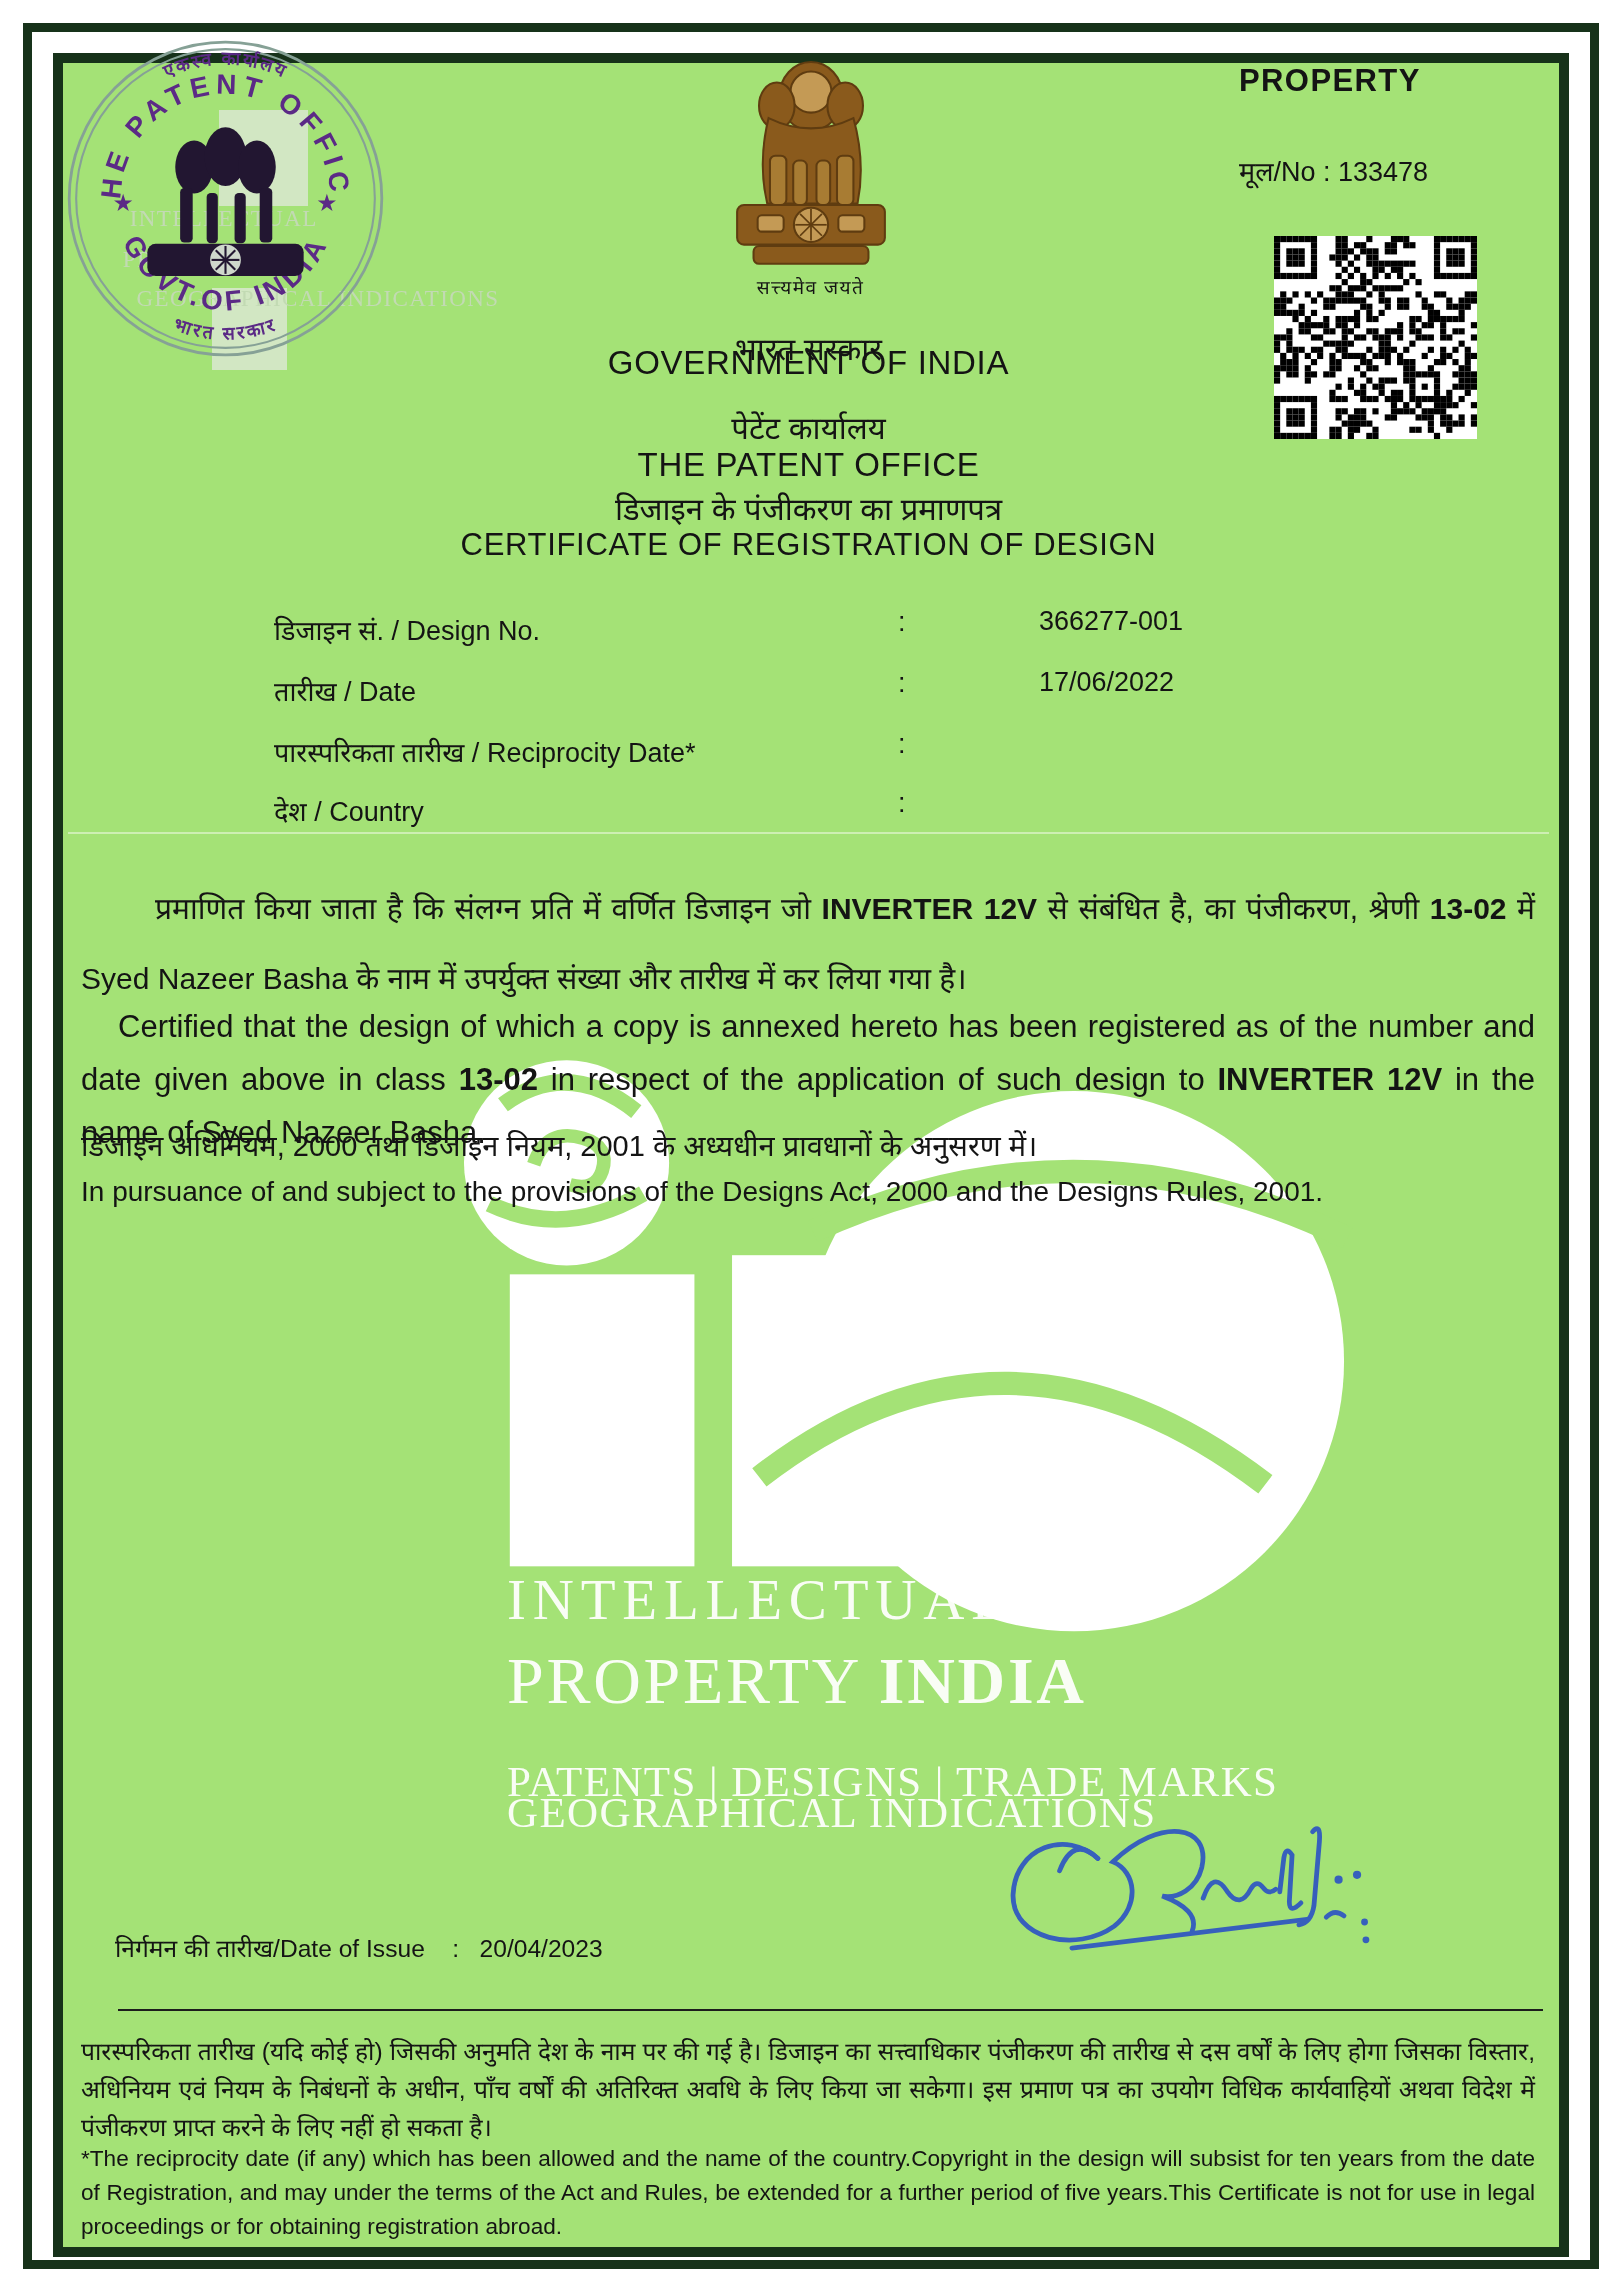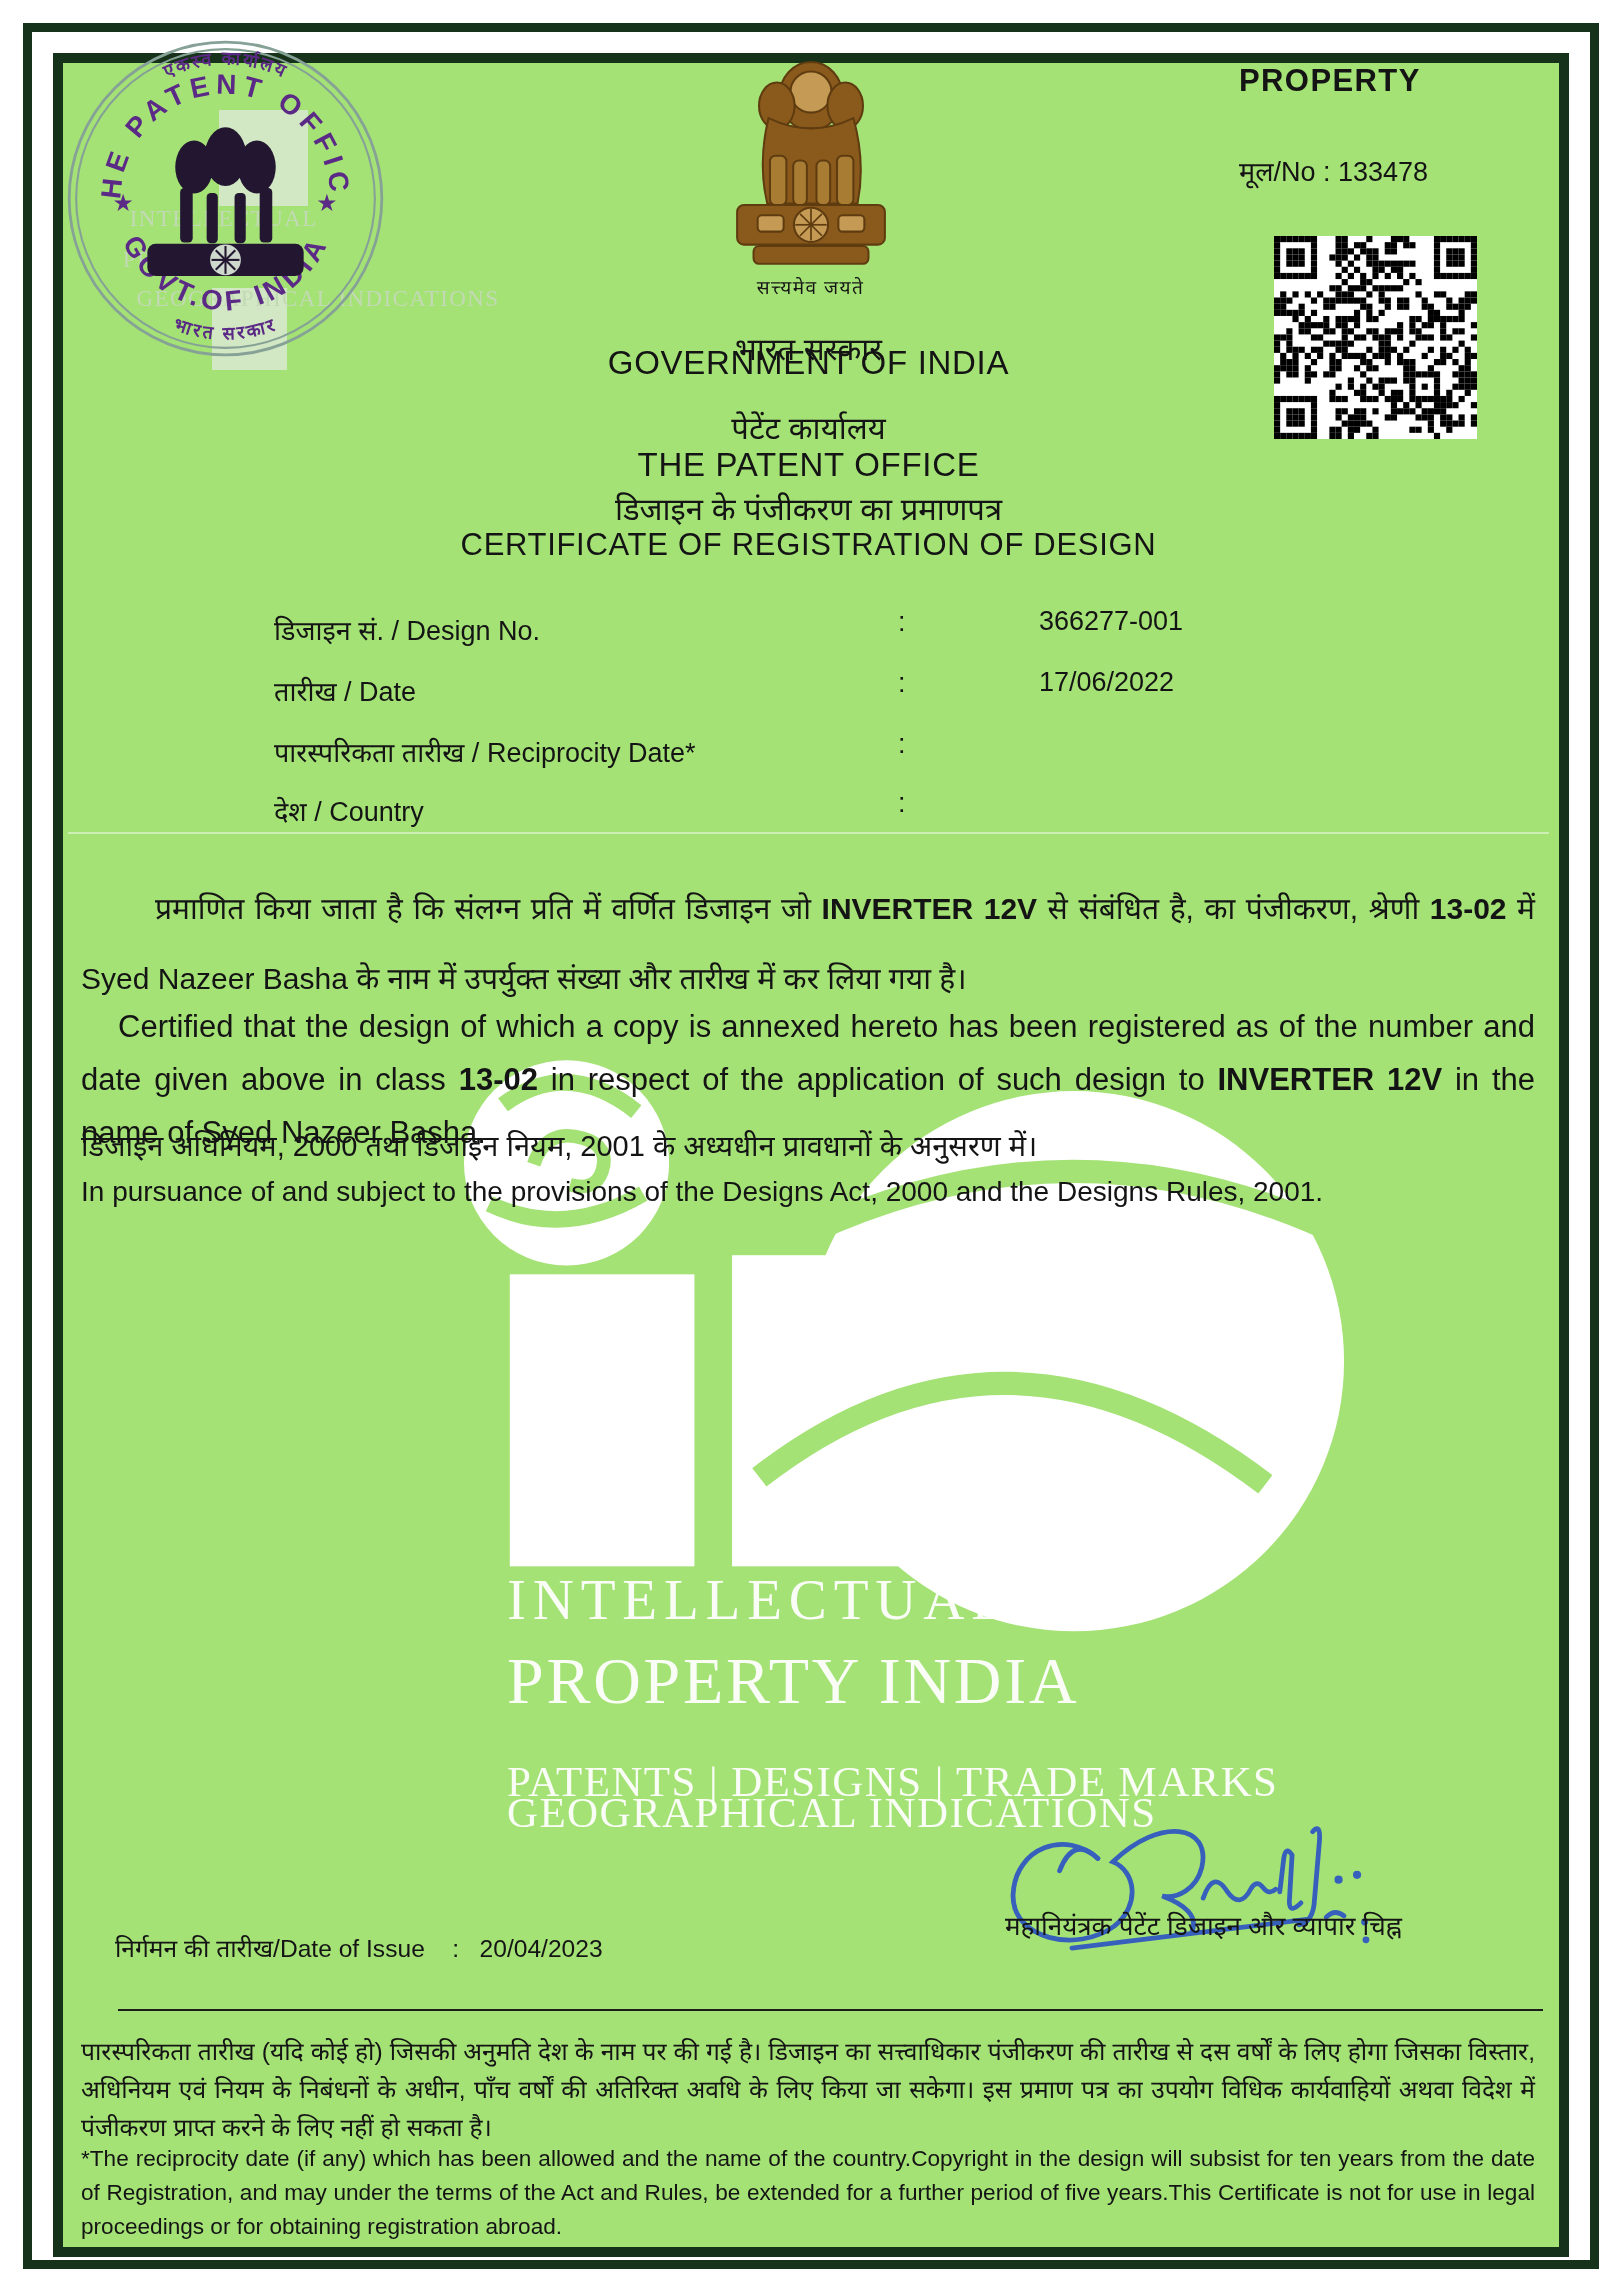--- a/index.html
+++ b/index.html
@@ -36,21 +36,21 @@
   .para{left:81px;width:1454px;text-align:justify;}
   .p-hi-cert{top:874px;font-size:30px;line-height:70px;text-indent:74px;}
   .p-en-cert{top:1000px;font-size:31px;line-height:53px;text-indent:37px;}
   .p-hi-act{top:1125px;font-size:29px;}
   .p-en-act{top:1176px;font-size:28px;}
   
   .wm-svg{left:438px;top:944px;}
   .wm-text{font-family:"Liberation Serif","DejaVu Serif",serif;color:rgba(255,255,255,.93);white-space:nowrap;}
   .wm1{left:507px;top:1567px;font-size:57px;letter-spacing:6.8px;}
   .wm2{left:507px;top:1643px;font-size:66px;letter-spacing:2.7px;}
-  .wm2 .b{font-weight:normal;}
+  .wm2 .b{font-weight:bold;}
   .wm3{left:507px;top:1733px;font-size:43px;letter-spacing:1.4px;margin-top:24px;}
   .wm4{left:507px;top:1788px;font-size:43px;letter-spacing:1.4px;}
   
   .sig{left:957px;top:1792px;}
   .officer{left:882px;top:1907px;width:643px;text-align:center;}
   .officer .hi{font-size:26px;white-space:nowrap;}
   .officer .en{font-size:25px;margin-top:6.8px;white-space:nowrap;}
   .issue{left:115px;top:1931px;font-size:24.6px;white-space:nowrap;}
   .rule{left:118px;top:2009px;width:1425px;height:2.1px;background:#1c1c1c;}
   
@@ -719,21 +719,20 @@
   </g>
   <g fill="#2e56c2" opacity="0.92">
     <circle cx="558" cy="128" r="6"></circle>
       <circle cx="585" cy="121" r="6"></circle>
     <circle cx="596" cy="190" r="5"></circle>
       <circle cx="598" cy="216" r="5"></circle>
   </g>
 </svg>
 
 <div class="abs officer">
-  <div class="hi">महानियंत्रक पेटेंट डिजाइन और व्यापार चिह्न</div>
 </div>
 
 <div class="abs issue">
   <span>निर्गमन की तारीख/Date of Issue</span>
   <span>&nbsp;&nbsp;</span>
   <span>:</span>
   <span>&nbsp;</span>
   <span>20/04/2023</span>
 </div>
 

